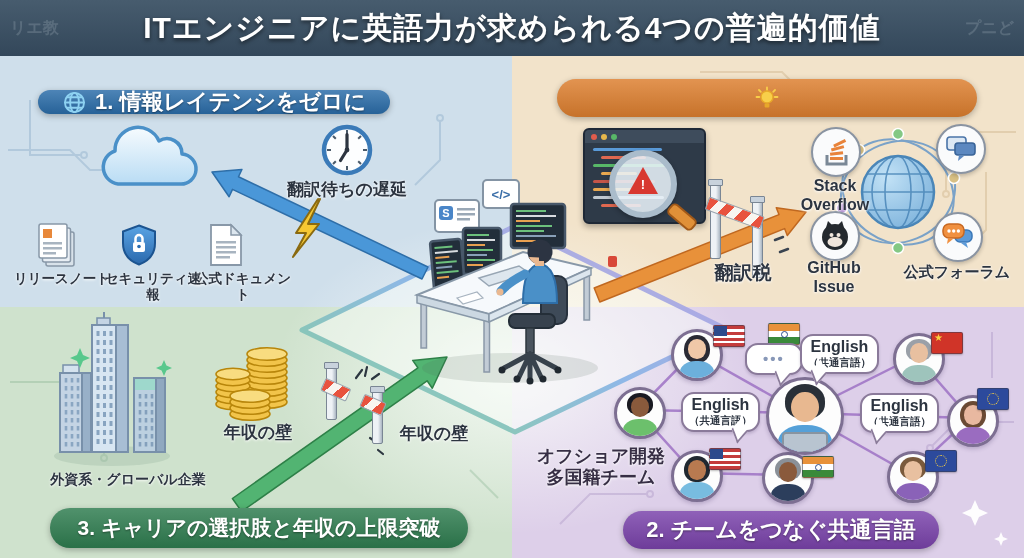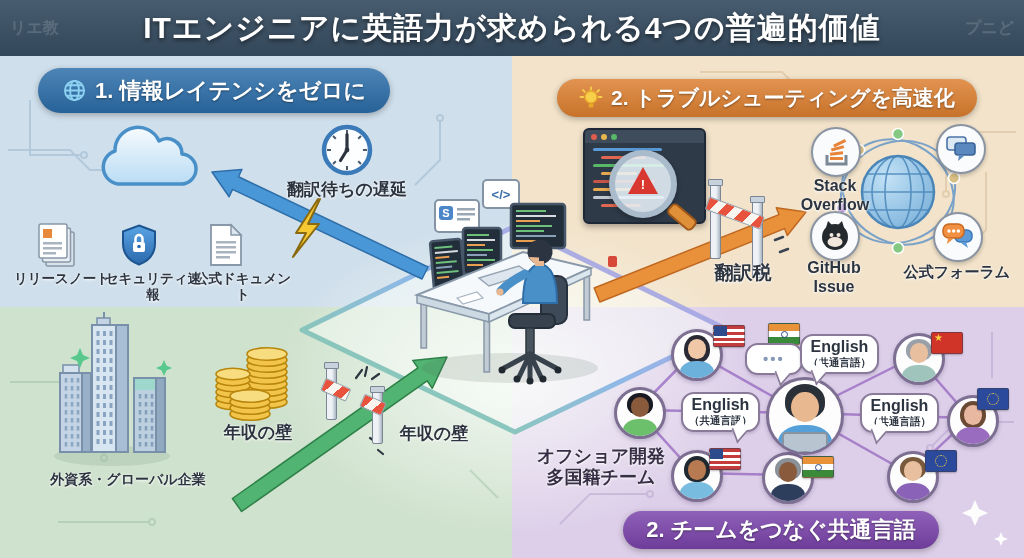--- a/index.html
+++ b/index.html
@@ -10,21 +10,21 @@
 #q2{left:512px;top:56px;background:var(--q2_bg)}
 #q3{left:0;top:307px;background:var(--q3_bg)}
 #q4{left:512px;top:307px;background:var(--q4_bg)}
 #blend{position:absolute;left:0;top:56px;width:1024px;height:502px;background:radial-gradient(ellipse 330px 220px at 512px 320px,rgba(252,254,252,.8),rgba(252,254,252,0) 72%)}
 #banner{position:absolute;left:0;top:0;width:1024px;height:56px;background:linear-gradient(180deg,#475c6e,#33475a);display:flex;align-items:center;justify-content:center;z-index:20}
 #title{color:#fff;font-size:30px;font-weight:bold;letter-spacing:1px;text-shadow:0 2px 4px rgba(0,0,0,.55);white-space:nowrap}
 .ghost{position:absolute;top:18px;color:#c8d4dc;opacity:.2;font-size:16px;font-weight:bold}
 .lay1{z-index:1}.lay2{z-index:2}.lay3{z-index:3}.lay4{z-index:4}
 .pill{position:absolute;display:flex;align-items:center;justify-content:center;gap:8px;border-radius:24px;color:#fff;font-weight:bold;box-shadow:0 2px 6px rgba(0,0,0,.28);z-index:6;background-image:linear-gradient(180deg,rgba(255,255,255,.16),rgba(0,0,0,.10))}
 .pill .tx{text-shadow:0 1px 2px rgba(0,0,0,.4);white-space:nowrap}
-#pill1{left:38px;top:68px;width:352px;height:45px;background-color:var(--pill1);font-size:22px}
+#pill1{left:38px;top:90px;width:352px;height:24px;background-color:var(--pill1);font-size:22px}
 #pill2{left:557px;top:79px;width:420px;height:38px;background-color:var(--pill2);font-size:21px}
 #pill3{left:50px;top:508px;width:418px;height:40px;background-color:var(--pill3);font-size:21px}
 #pill4{left:623px;top:511px;width:316px;height:38px;background-color:var(--pill4);font-size:22px}
 .lbl{position:absolute;font-weight:bold;color:var(--label_ink);text-align:center;text-shadow:0 1px 3px rgba(255,255,255,.9),0 0 2px rgba(255,255,255,.8);line-height:1.18;z-index:5}
 .pre{white-space:pre-line}
 .codewin{position:absolute;left:583px;top:128px;width:119px;height:92px;background:#2e3a48;border:2px solid #1e2836;border-radius:6px;box-shadow:0 3px 6px rgba(0,0,0,.3);z-index:4}
 .codewin .cbar{height:13px;background:#3e4c5c;border-radius:4px 4px 0 0;display:flex;align-items:center;gap:4px;padding-left:6px}
 .codewin .cbar i{width:6px;height:6px;border-radius:50%}
 .codewin .cbar i:nth-child(1){background:#e05c4c}.codewin .cbar i:nth-child(2){background:#e8b84c}.codewin .cbar i:nth-child(3){background:#58b868}
 .codewin .cbody i{display:block;height:3px;border-radius:2px;margin:5px 8px}
@@ -175,21 +175,23 @@
         </g>
     </svg>
     <span class="tx">1. 情報レイテンシをゼロに</span>
   </div>
   <div id="pill2" class="pill">
     <svg width="24" height="24" viewBox="0 0 24 24">
       <path d="M12,1.5 v2.5 M4,4 l1.8,1.8 M20,4 l-1.8,1.8 M1.5,11 h2.8 M19.7,11 h2.8" stroke="#f8cf4a" stroke-width="1.8" stroke-linecap="round"></path>
       <circle cx="12" cy="11" r="6" fill="#f8cf4a" stroke="#e8a82a" stroke-width="1.4"></circle>
       <rect x="9.6" y="17.4" width="4.8" height="4" rx="1" fill="#e8a82a"></rect>
     </svg>
-    <span class="tx">2. トラブルシューティングを高速化</span>
+  </div>
+  <div id="pill3" class="pill">
+    <span class="tx">3. キャリアの選択肢と年収の上限突破</span>
   </div>
   <div id="pill4" class="pill">
     <span class="tx">2. チームをつなぐ共通言語</span>
   </div>
 
   <svg class="abs lay4" style="left:92px;top:118px" width="115" height="75" viewBox="0 0 115 75">
     <defs>
         <linearGradient id="cg" x1="0" y1="0" x2="0" y2="1">
           <stop offset="0" stop-color="#f6fbfe"></stop>
           <stop offset="1" stop-color="#b9dcf4"></stop>

